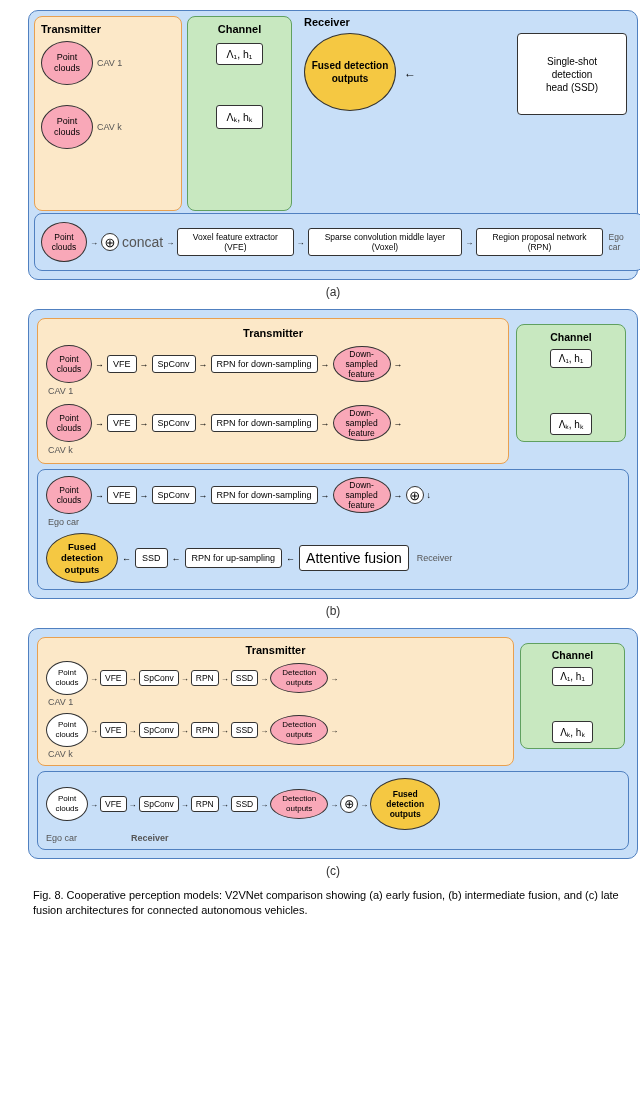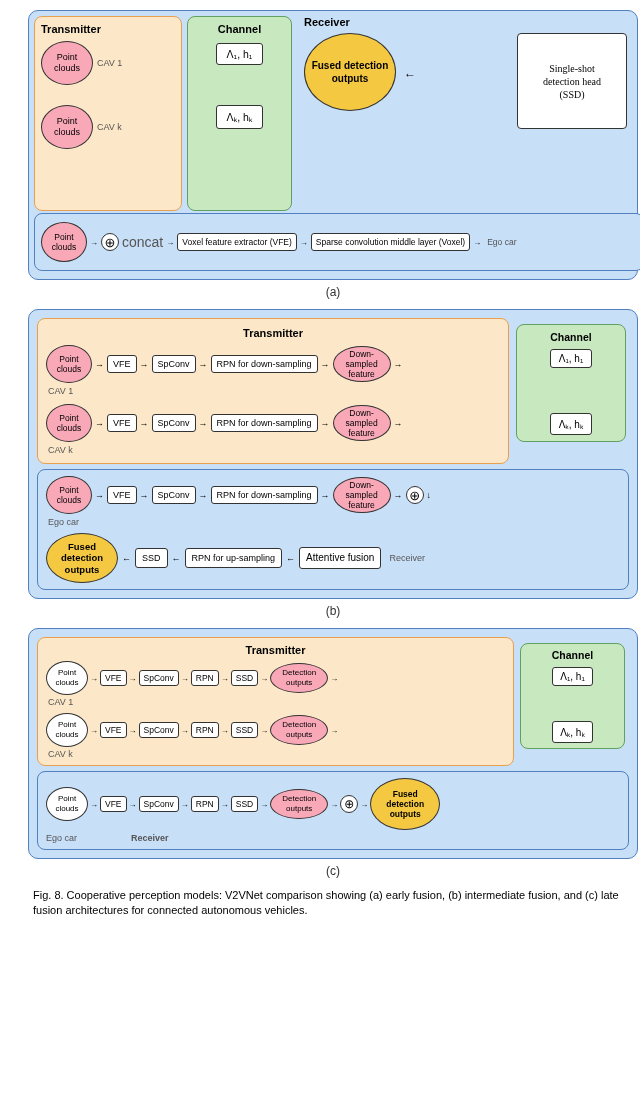--- a/index.html
+++ b/index.html
@@ -69,36 +69,37 @@
       </div>
 
       <div style="position:absolute; left:275px; top:5px; font-size:11px; font-weight:bold;">Receiver</div>
 
       <div style="position:absolute; left:275px; top:22px; width:92px; height:78px; background:#f5c842; border:1.5px solid #333; border-radius:50%; display:flex; align-items:center; justify-content:center; text-align:center; font-size:10px; font-weight:bold; padding:6px; line-height:1.3;">Fused detection outputs</div>
 
       <div style="position:absolute; left:375px; top:55px; display:flex; align-items:center;">
         <div style="font-size:12px;">←</div>
       </div>
 
-      <div style="position:absolute; right:10px; top:22px; width:110px; height:96px; border:1.5px solid #333; background:white; border-radius:4px; display:flex; align-items:center; justify-content:center; text-align:center; font-size:10px; line-height:1.3; padding:23px;font-family:Liberation Serif, serif;">Single-shot detection head (SSD)</div>
+      <div style="position:absolute; right:10px; top:22px; width:110px; height:82px; border:1.5px solid #333; background:white; border-radius:4px; display:flex; align-items:center; justify-content:center; text-align:center; font-size:10px; line-height:1.3; padding:23px;">Single-shot detection head (SSD)</div>
 
       <div style="position:absolute; left:5px; bottom:8px; width:610px; height:58px; background:#c8dff8; border:1.5px solid #5080c0; border-radius:8px; display:flex; align-items:center; padding:0 6px; gap:3px;">
 
         <div style="width:46px; height:40px; border:1.5px solid #333; border-radius:50%; background:#f9a8b8; display:flex; align-items:center; justify-content:center; text-align:center; font-size:8.5px; line-height:1.2; padding:3px; flex-shrink:0;">
           <span>Point clouds</span>
         </div>
         <div style="font-size:8px;">→</div>
 
         <div style="width:18px; height:18px; border:1.5px solid #333; border-radius:50%; background:white; display:flex; align-items:center; justify-content:center; font-size:13px; flex-shrink:0;">⊕</div>
         <div style="font-size:14px; color:#555;">concat</div>
         <div style="font-size:8px;">→</div>
         <div style="border:1.5px solid #333; background:white; border-radius:3px; font-size:8.5px; padding:3px 4px; text-align:center; line-height:1.2;">Voxel feature extractor (VFE)</div>
         <div style="font-size:8px;">→</div>
         <div style="border:1.5px solid #333; background:white; border-radius:3px; font-size:8.5px; padding:3px 4px; text-align:center; line-height:1.2;">Sparse convolution middle layer (Voxel)</div>
         <div style="font-size:8px;">→</div>
+        <div style="border:1.5px solid #333; background:white; border-radius:3px; font-size:8.5px; padding:3px 4px; text-align:center; line-height:1.2;">Region proposal network (RPN)</div>
         <div style="font-size:8.5px; color:#555; margin-left:3px;">Ego car</div>
       </div>
 
     </div>
     <div class="diagram-label">(a)</div>
   </div>
 
   <div class="diagram-section">
     <div style="background:#c8dff8; border:1.5px solid #5080c0; border-radius:10px; padding:8px; position:relative;">
 
@@ -173,21 +174,21 @@
 
         <div style="display:flex; align-items:center; gap:4px; margin-top:4px;">
           <div style="width:72px; height:50px; border:1.5px solid #333; background:#f5c842; border-radius:50%; display:flex; align-items:center; justify-content:center; text-align:center; font-size:9.5px; font-weight:bold; padding:5px; line-height:1.2; flex-shrink:0;">
               <span>Fused detection outputs</span>
             </div>
           <div style="font-size:9px;">←</div>
           <div style="border:1.5px solid #333; background:white; border-radius:3px; font-size:9px; padding:4px 6px;">SSD</div>
           <div style="font-size:9px;">←</div>
           <div style="border:1.5px solid #333; background:white; border-radius:3px; font-size:9px; padding:4px 6px; text-align:center; line-height:1.2; min-width:45px;">RPN for up-sampling</div>
           <div style="font-size:9px;">←</div>
-          <div style="border:1.5px solid #333; background:white; border-radius:3px; font-size:10px; padding:4px 6px; text-align:center; line-height:1.2;">Attentive fusion</div>
+          <div style="border:1.5px solid #333; background:white; border-radius:3px; font-size:14px; padding:4px 6px; text-align:center; line-height:1.2;">Attentive fusion</div>
           <div style="font-size:9px; color:#555; margin-left:4px;">Receiver</div>
         </div>
       </div>
     </div>
     <div class="diagram-label">(b)</div>
   </div>
 
   <div class="diagram-section">
     <div style="background:#c8dff8; border:1.5px solid #5080c0; border-radius:10px; padding:8px; position:relative;">
 

